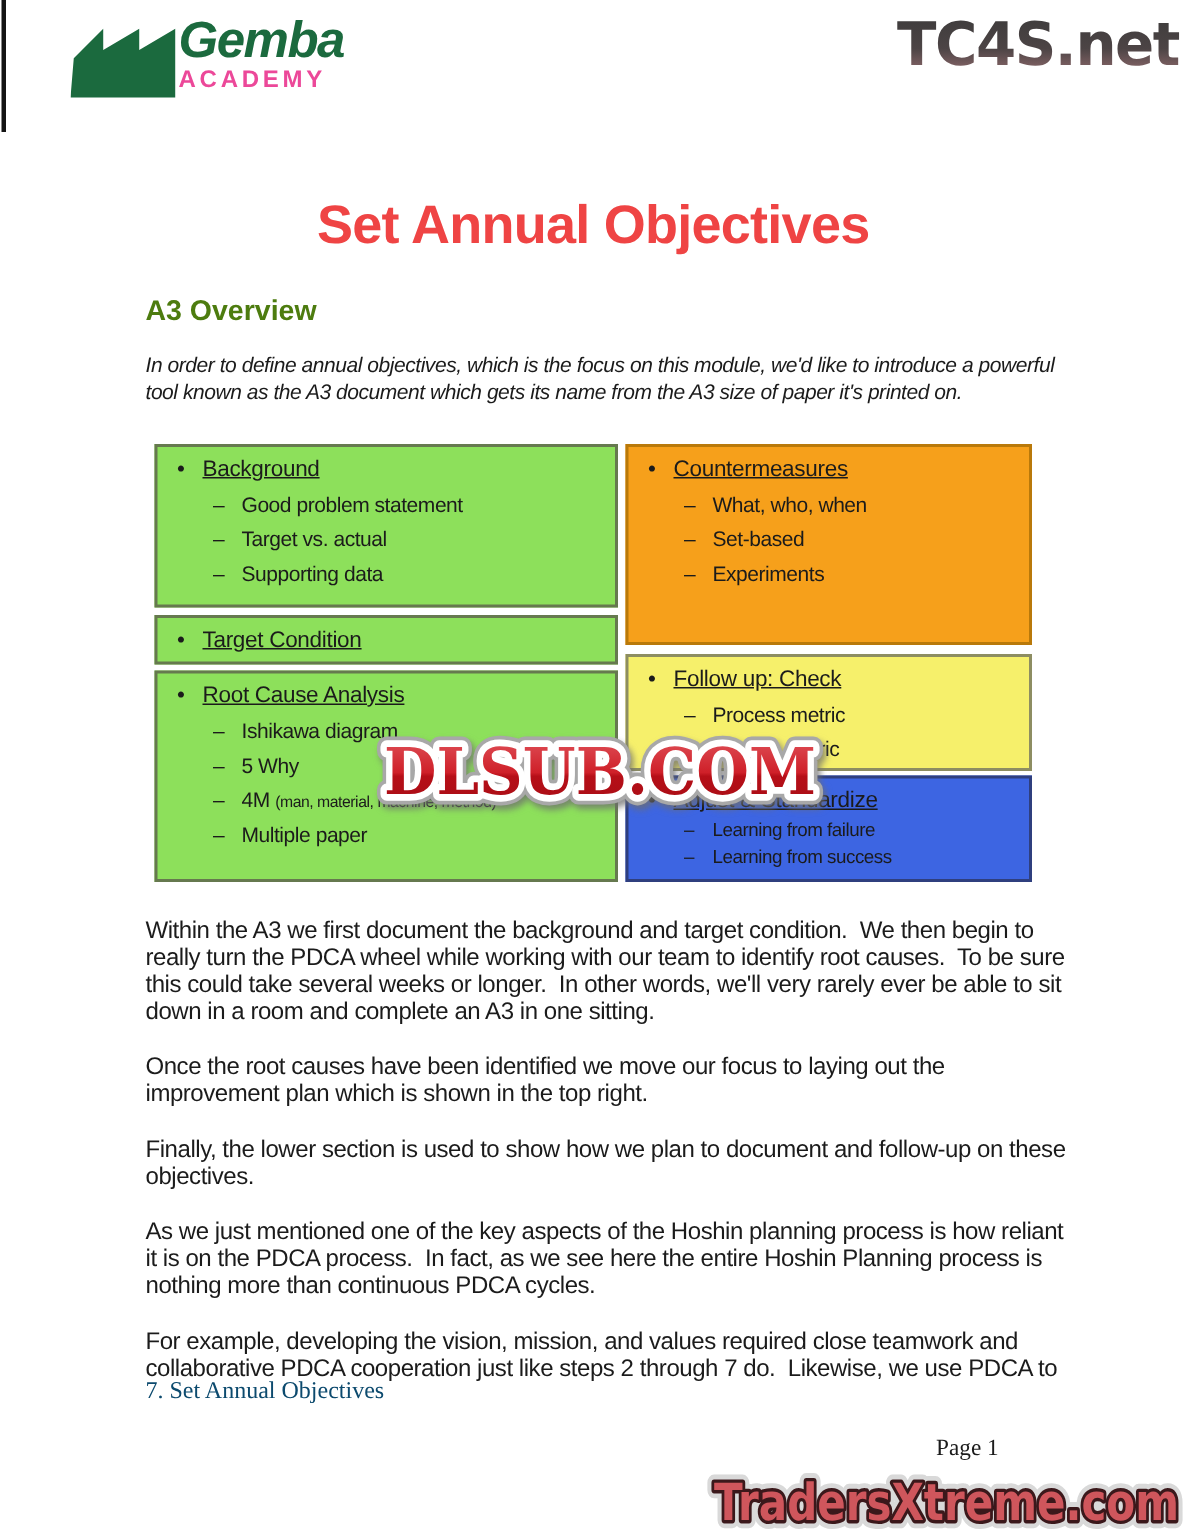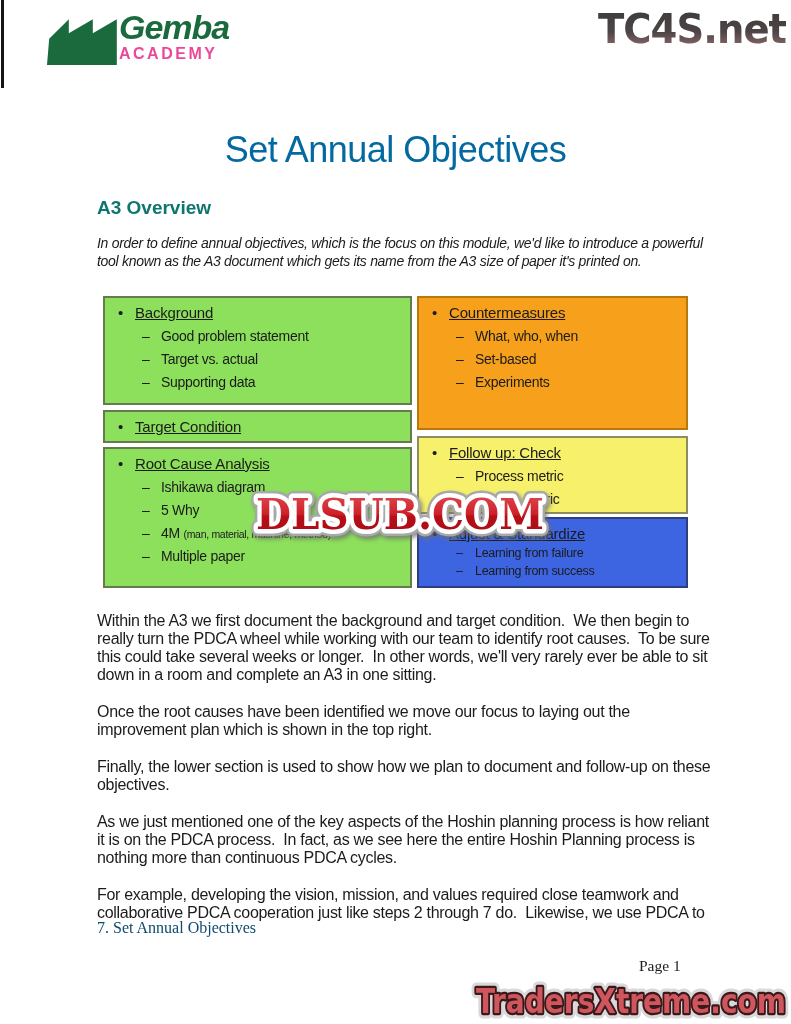--- a/index.html
+++ b/index.html
@@ -15,21 +15,21 @@
   .logo-text{margin-left:0;}
   .logo-brand{font-size:34px;font-weight:bold;font-style:italic;line-height:30px;letter-spacing:-1px;}
   .logo-sub{font-size:16px;font-weight:bold;letter-spacing:2.5px;margin-top:3px;}
 
   
   .wm-topright{position:absolute;left:594px;top:5px;width:197px;height:48px;}
   .wm-center{position:absolute;left:250px;top:478px;width:300px;height:70px;z-index:9;}
   .wm-bottomright{position:absolute;left:471px;top:979px;width:320px;height:45px;z-index:9;}
 
   .doc-title{position:absolute;left:0;top:129px;width:100%;text-align:center;
-             font-size:36px;font-weight:400;letter-spacing:-0.5px;color:#0369a1;}
+             font-size:36px;font-weight:700;letter-spacing:-0.5px;color:#ef4444;}
 
   .section-heading{position:absolute;left:97px;top:197px;font-size:19px;font-weight:bold;}
 
   .intro{position:absolute;left:97px;top:234px;width:612px;font-size:14px;line-height:18px;
          letter-spacing:-0.3px;white-space:pre-wrap;font-style:italic;}
 
   
   .a3{position:absolute;left:103px;top:296px;width:585px;height:292px;}
   .a3-col{position:absolute;top:0;height:292px;}
   .col-left{left:0;width:309px;}
@@ -49,21 +49,21 @@
   .a3-box.small .a3-item{font-size:12.5px;margin-top:4px;}
   .note{font-size:10.5px;}
 
   
   .body-text{position:absolute;left:97px;top:612px;width:614px;font-size:16px;line-height:18px;
              letter-spacing:-0.3px;white-space:pre-wrap;}
   .body-text p{margin:0 0 19px 0;}
 
   
   .footer-left{position:absolute;left:97px;top:919px;font-family:"Liberation Serif",serif;font-size:16px;color:#0c4a6e;}
-  .footer-right{position:absolute;left:639px;top:957px;font-family:"Liberation Serif",serif;font-size:15.5px;color:#1c1c1c;}
+  .footer-right{position:absolute;left:624px;top:957px;font-family:"Liberation Serif",serif;font-size:15.5px;color:#1c1c1c;}
 </style>
 </head>
 <body>
 
 <div class="page">
 
   <div class="edge-line"></div>
 
   <div class="logo">
     <svg class="logo-icon" viewBox="0 0 66 44">
@@ -81,21 +81,21 @@
         <stop offset="0" stop-color="#3c3b3b"></stop>
         <stop offset="0.55" stop-color="#4c4445"></stop>
         <stop offset="1" stop-color="#9d7274"></stop>
       </linearGradient>
     </defs>
     <text x="98" y="38" text-anchor="middle" font-family="DejaVu Sans, sans-serif" font-weight="bold" font-size="40" letter-spacing="-1" fill="url(#tcgrad)" textLength="188" lengthAdjust="spacingAndGlyphs">TC4S.net</text>
   </svg>
 
   <div class="doc-title">Set Annual Objectives</div>
 
-  <div class="section-heading" style="color:#0f766e">A3 Overview</div>
+  <div class="section-heading" style="color:#4d7c0f">A3 Overview</div>
 
   <div class="intro">In order to define annual objectives, which is the focus on this module, we'd like to introduce a powerful tool known as the A3 document which gets its name from the A3 size of paper it's printed on.</div>
 
   <div class="a3">
     <div class="a3-col col-left" id="a3-left">
         <div class="a3-box" style="background: rgb(141, 224, 91); border-color: rgb(102, 121, 79);">
           <div class="a3-box-title">
             <span class="bullet">•</span>
             <span class="t">Background</span>
           </div>

